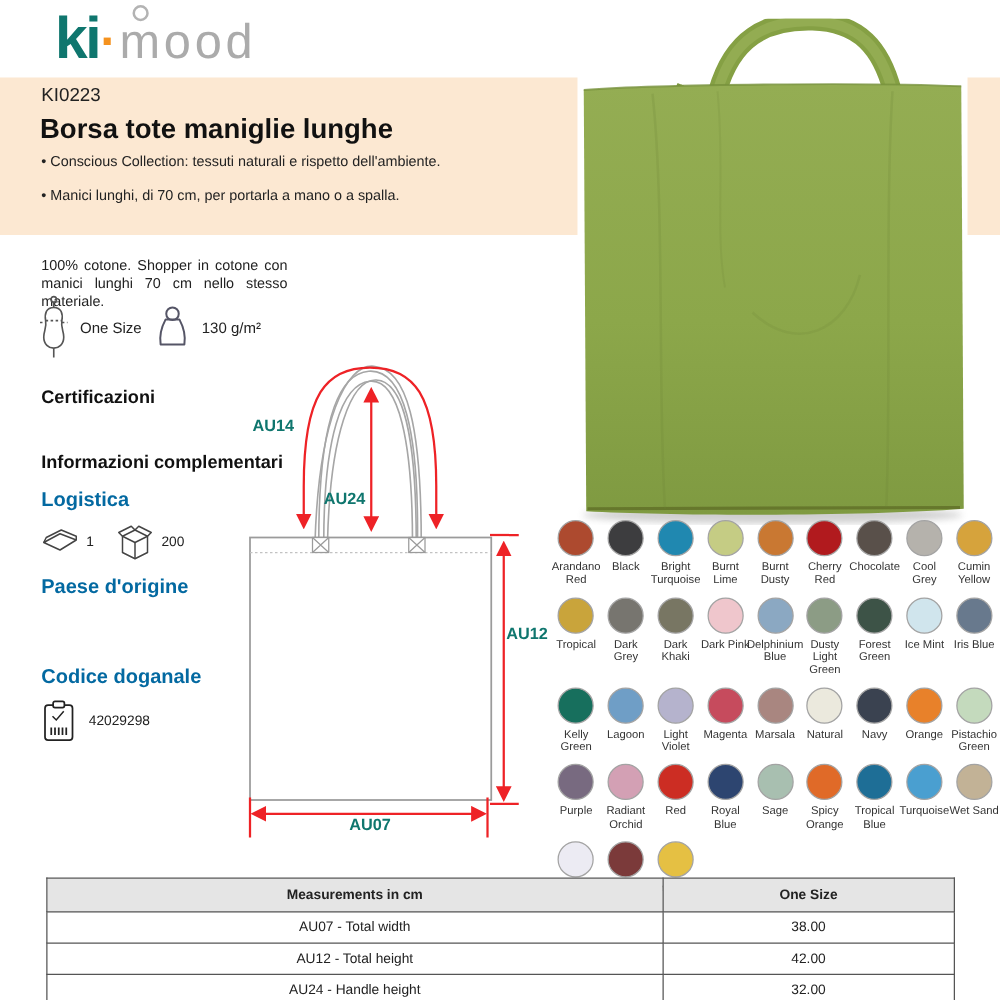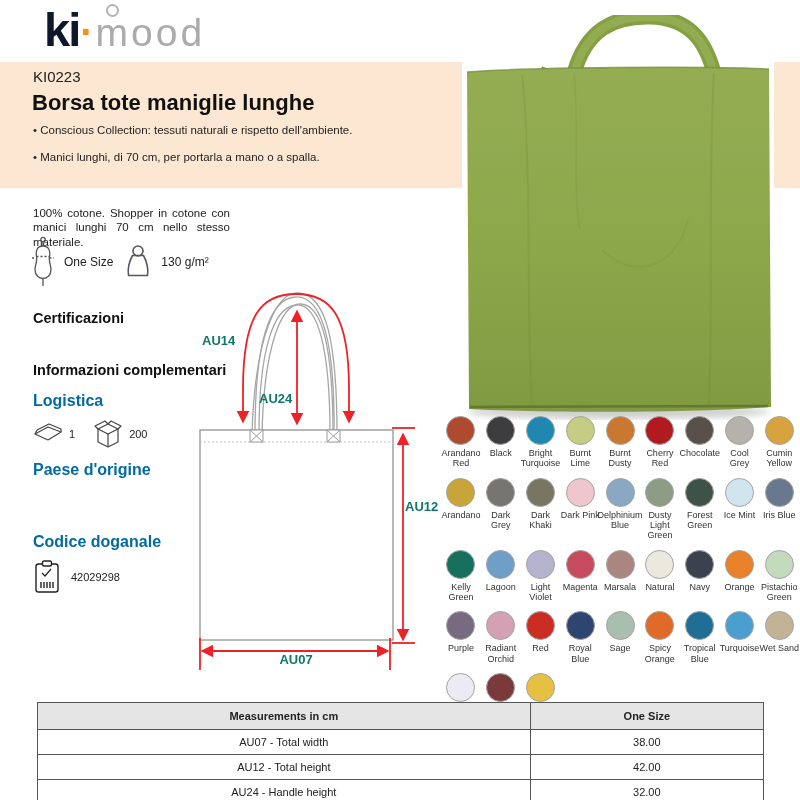--- a/index.html
+++ b/index.html
@@ -1,20 +1,20 @@
 <!DOCTYPE html>
 <html><head>
 <meta charset="utf-8">
 <style>
   html,body{margin:0;padding:0;background:#fff;}
   .page{position:relative;width:800px;height:800px;overflow:hidden;
         font-family:"Liberation Sans",sans-serif;color:#1c1c1c;background:#fff;}
   
   .logo{position:absolute;left:44px;top:2px;height:56px;display:flex;align-items:baseline;}
-  .logo .ki{font-size:47px;font-weight:700;color:#0f172a;letter-spacing:-2px;line-height:56px;}
+  .logo .ki{font-size:47px;font-weight:700;color:#0f766e;letter-spacing:-2px;line-height:56px;}
   .logo .kidot{font-size:40px;font-weight:700;color:#f5921e;margin-left:1px;}
   .logo .mood{font-size:39px;font-weight:400;color:#ababab;letter-spacing:3px;margin-left:2px;}
   .logo .ring{position:absolute;left:62px;top:2px;width:9px;height:9px;border:2.5px solid #b3b3b3;border-radius:50%;}
   
   .band{position:absolute;left:0;top:62px;width:800px;height:126px;background:#fce8d2;}
   .sku{position:absolute;left:33px;top:6px;font-size:15px;color:#222;}
   .title{position:absolute;left:32px;top:28px;font-size:22px;font-weight:700;color:#111;}
   .bullet{position:absolute;left:33px;font-size:11.5px;color:#222;}
   .bullet::before{content:"• ";}
   .b1{top:62px;} .b2{top:89px;}
@@ -247,21 +247,21 @@
       <div class="swatch-cell">
         <div class="swatch-dot" style="background: rgb(181, 178, 172);"></div>
         <div class="swatch-name">Cool Grey</div>
       </div>
       <div class="swatch-cell">
         <div class="swatch-dot" style="background: rgb(214, 163, 60);"></div>
         <div class="swatch-name">Cumin Yellow</div>
       </div>
       <div class="swatch-cell">
         <div class="swatch-dot" style="background: rgb(201, 164, 59);"></div>
-        <div class="swatch-name">Arandano</div>
+        <div class="swatch-name">Tropical</div>
       </div>
       <div class="swatch-cell">
         <div class="swatch-dot" style="background: rgb(119, 117, 111);"></div>
         <div class="swatch-name">Dark Grey</div>
       </div>
       <div class="swatch-cell">
         <div class="swatch-dot" style="background: rgb(120, 118, 99);"></div>
         <div class="swatch-name">Dark Khaki</div>
       </div>
       <div class="swatch-cell">

